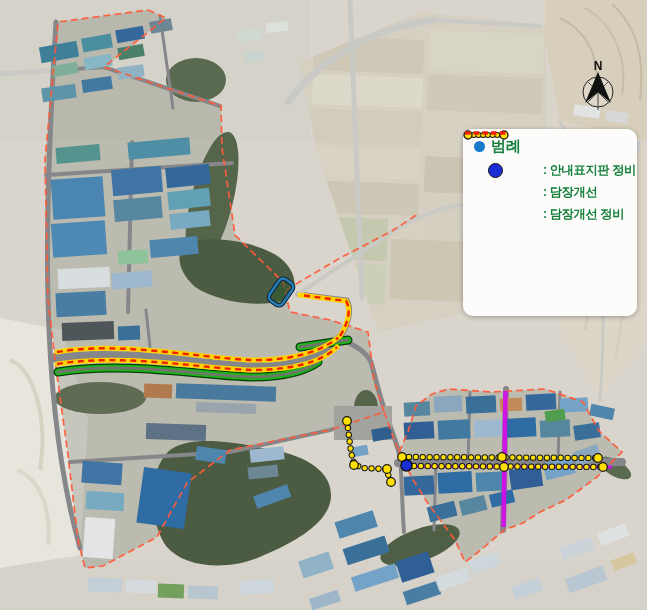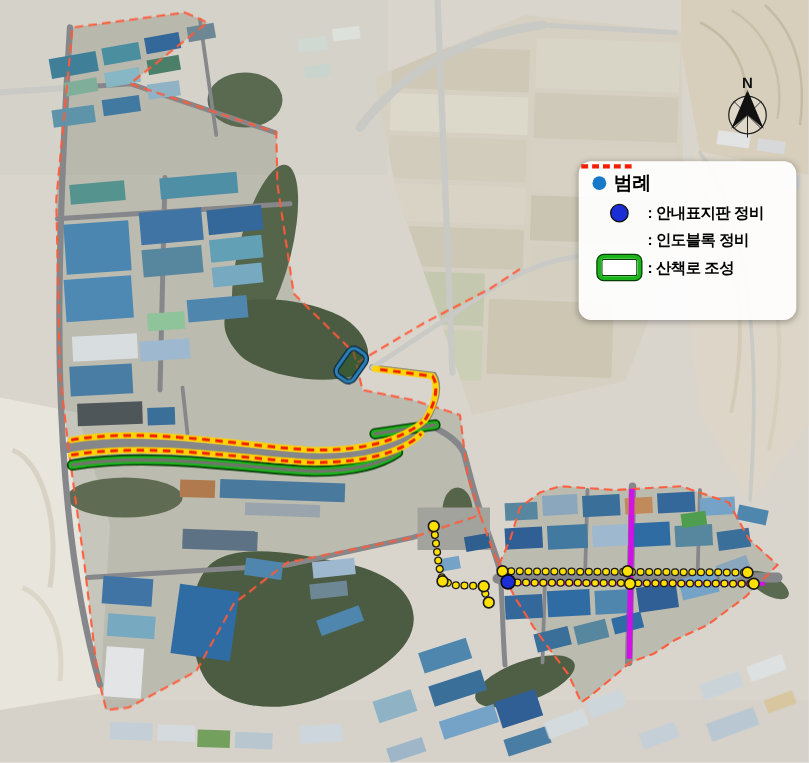--- a/index.html
+++ b/index.html
@@ -23,28 +23,28 @@
   .fence-node{fill:var(--fence-dot,#ffe000);stroke:#1a1a1a;stroke-width:1.3;}
   .st-magenta{stroke:var(--road-magenta,#d20fe8);fill:none;stroke-linecap:butt;opacity:.96;}
   .signboard{fill:var(--signboard,#1b2ed6);stroke:#0a0a0a;stroke-width:1.3;}
   .park-case{stroke:#0d2d46;stroke-width:4.6;fill:rgba(44,88,44,.55);}
   .park-line{stroke:var(--park-border,#2b7fb4);stroke-width:2.4;fill:none;}
   .road{stroke:#85878a;fill:none;stroke-linecap:round;}
   .road-out{stroke:#c9c9c5;fill:none;stroke-linecap:round;}
 
   
   .legend{
-    position:absolute;left:463px;top:129px;width:174px;height:127px;
+    position:absolute;left:463px;top:129px;width:174px;height:187px;
     background:rgba(255,255,255,.93);border-radius:10px;
     box-shadow:0 1px 5px rgba(0,0,0,.3);
-    padding:7px 9px 6px 9px;box-sizing:border-box;color:#000000;
+    padding:7px 9px 6px 9px;box-sizing:border-box;color:#15803d;
   }
   .legend-title{display:flex;align-items:center;gap:6px;font-weight:bold;font-size:15px;margin:1px 0 4px 2px;}
   .legend-bullet{width:11px;height:11px;border-radius:50%;background:var(--legend-bullet,#1779c9);}
-  .legend-row{display:flex;align-items:center;height:21.8px;gap:0;}
+  .legend-row{display:flex;align-items:center;height:21.8px;gap:25px;}
   .legend-swatch{width:46px;display:flex;justify-content:center;align-items:center;flex:0 0 46px;}
   .legend-label{font-weight:bold;font-size:12.3px;letter-spacing:-.4px;white-space:nowrap;}
   .sw-circle{width:13px;height:13px;border-radius:50%;background:var(--signboard,#1b2ed6);border:1.5px solid #111;}
   .sw-park{width:29px;height:14px;border-radius:5px;border:3px solid var(--park-border,#2b7fb4);
     box-shadow:0 0 0 1px #10324a, inset 0 0 0 1px #10324a;background:#fff;}
   .sw-trail{width:29px;height:14px;border-radius:5px;border:3px solid var(--trail-green,#1ab51a);
     box-shadow:0 0 0 1px #063d06, inset 0 0 0 1px #063d06;background:#fff;}
   .sw-magenta{width:34px;height:7px;background:var(--road-magenta,#d20fe8);}
 </style>
 </head>
@@ -315,33 +315,38 @@
     <span>범례</span>
   </div>
 
   <div class="legend-row">
     <span class="legend-swatch">
           <span class="sw-circle"></span>
         </span>
     <span class="legend-label">: 안내표지판 정비</span>
   </div>
 
+  <div class="legend-row">
+    <span class="legend-swatch">
+      <svg width="46" height="12" viewBox="0 0 46 12">
+        <path d="M6 6 L40 6" stroke="#1a1a1a" stroke-width="6" stroke-dasharray="0.1 4.6" stroke-linecap="round" fill="none"></path>
+        <path d="M6 6 L40 6" stroke="var(--fence-dot,#ffe000)" stroke-width="4" stroke-dasharray="0.1 4.6" stroke-linecap="round" fill="none"></path>
+        <circle cx="5" cy="6" r="4" fill="var(--fence-dot,#ffe000)" stroke="#1a1a1a" stroke-width="1.3"></circle>
+        <circle cx="41" cy="6" r="4" fill="var(--fence-dot,#ffe000)" stroke="#1a1a1a" stroke-width="1.3"></circle>
+      </svg>
+    </span>
+    <span class="legend-label">: 담장개선</span>
+  </div>
 
   <div class="legend-row">
     <span class="legend-swatch">
       <svg width="46" height="8" viewBox="0 0 46 8">
         <path d="M2 4 L44 4" stroke="var(--sidewalk-dash,#f22000)" stroke-width="3.4" stroke-dasharray="5.5 3.2" fill="none"></path>
       </svg>
     </span>
-    <span class="legend-label">: 인도블록 정비</span>
+    <span class="legend-label">: 담장개선 정비</span>
   </div>
 
 
-  <div class="legend-row">
-    <span class="legend-swatch">
-          <span class="sw-trail"></span>
-        </span>
-    <span class="legend-label">: 산책로 조성</span>
-  </div>
 
 </div>
 
 </div>
 
 </body></html>

